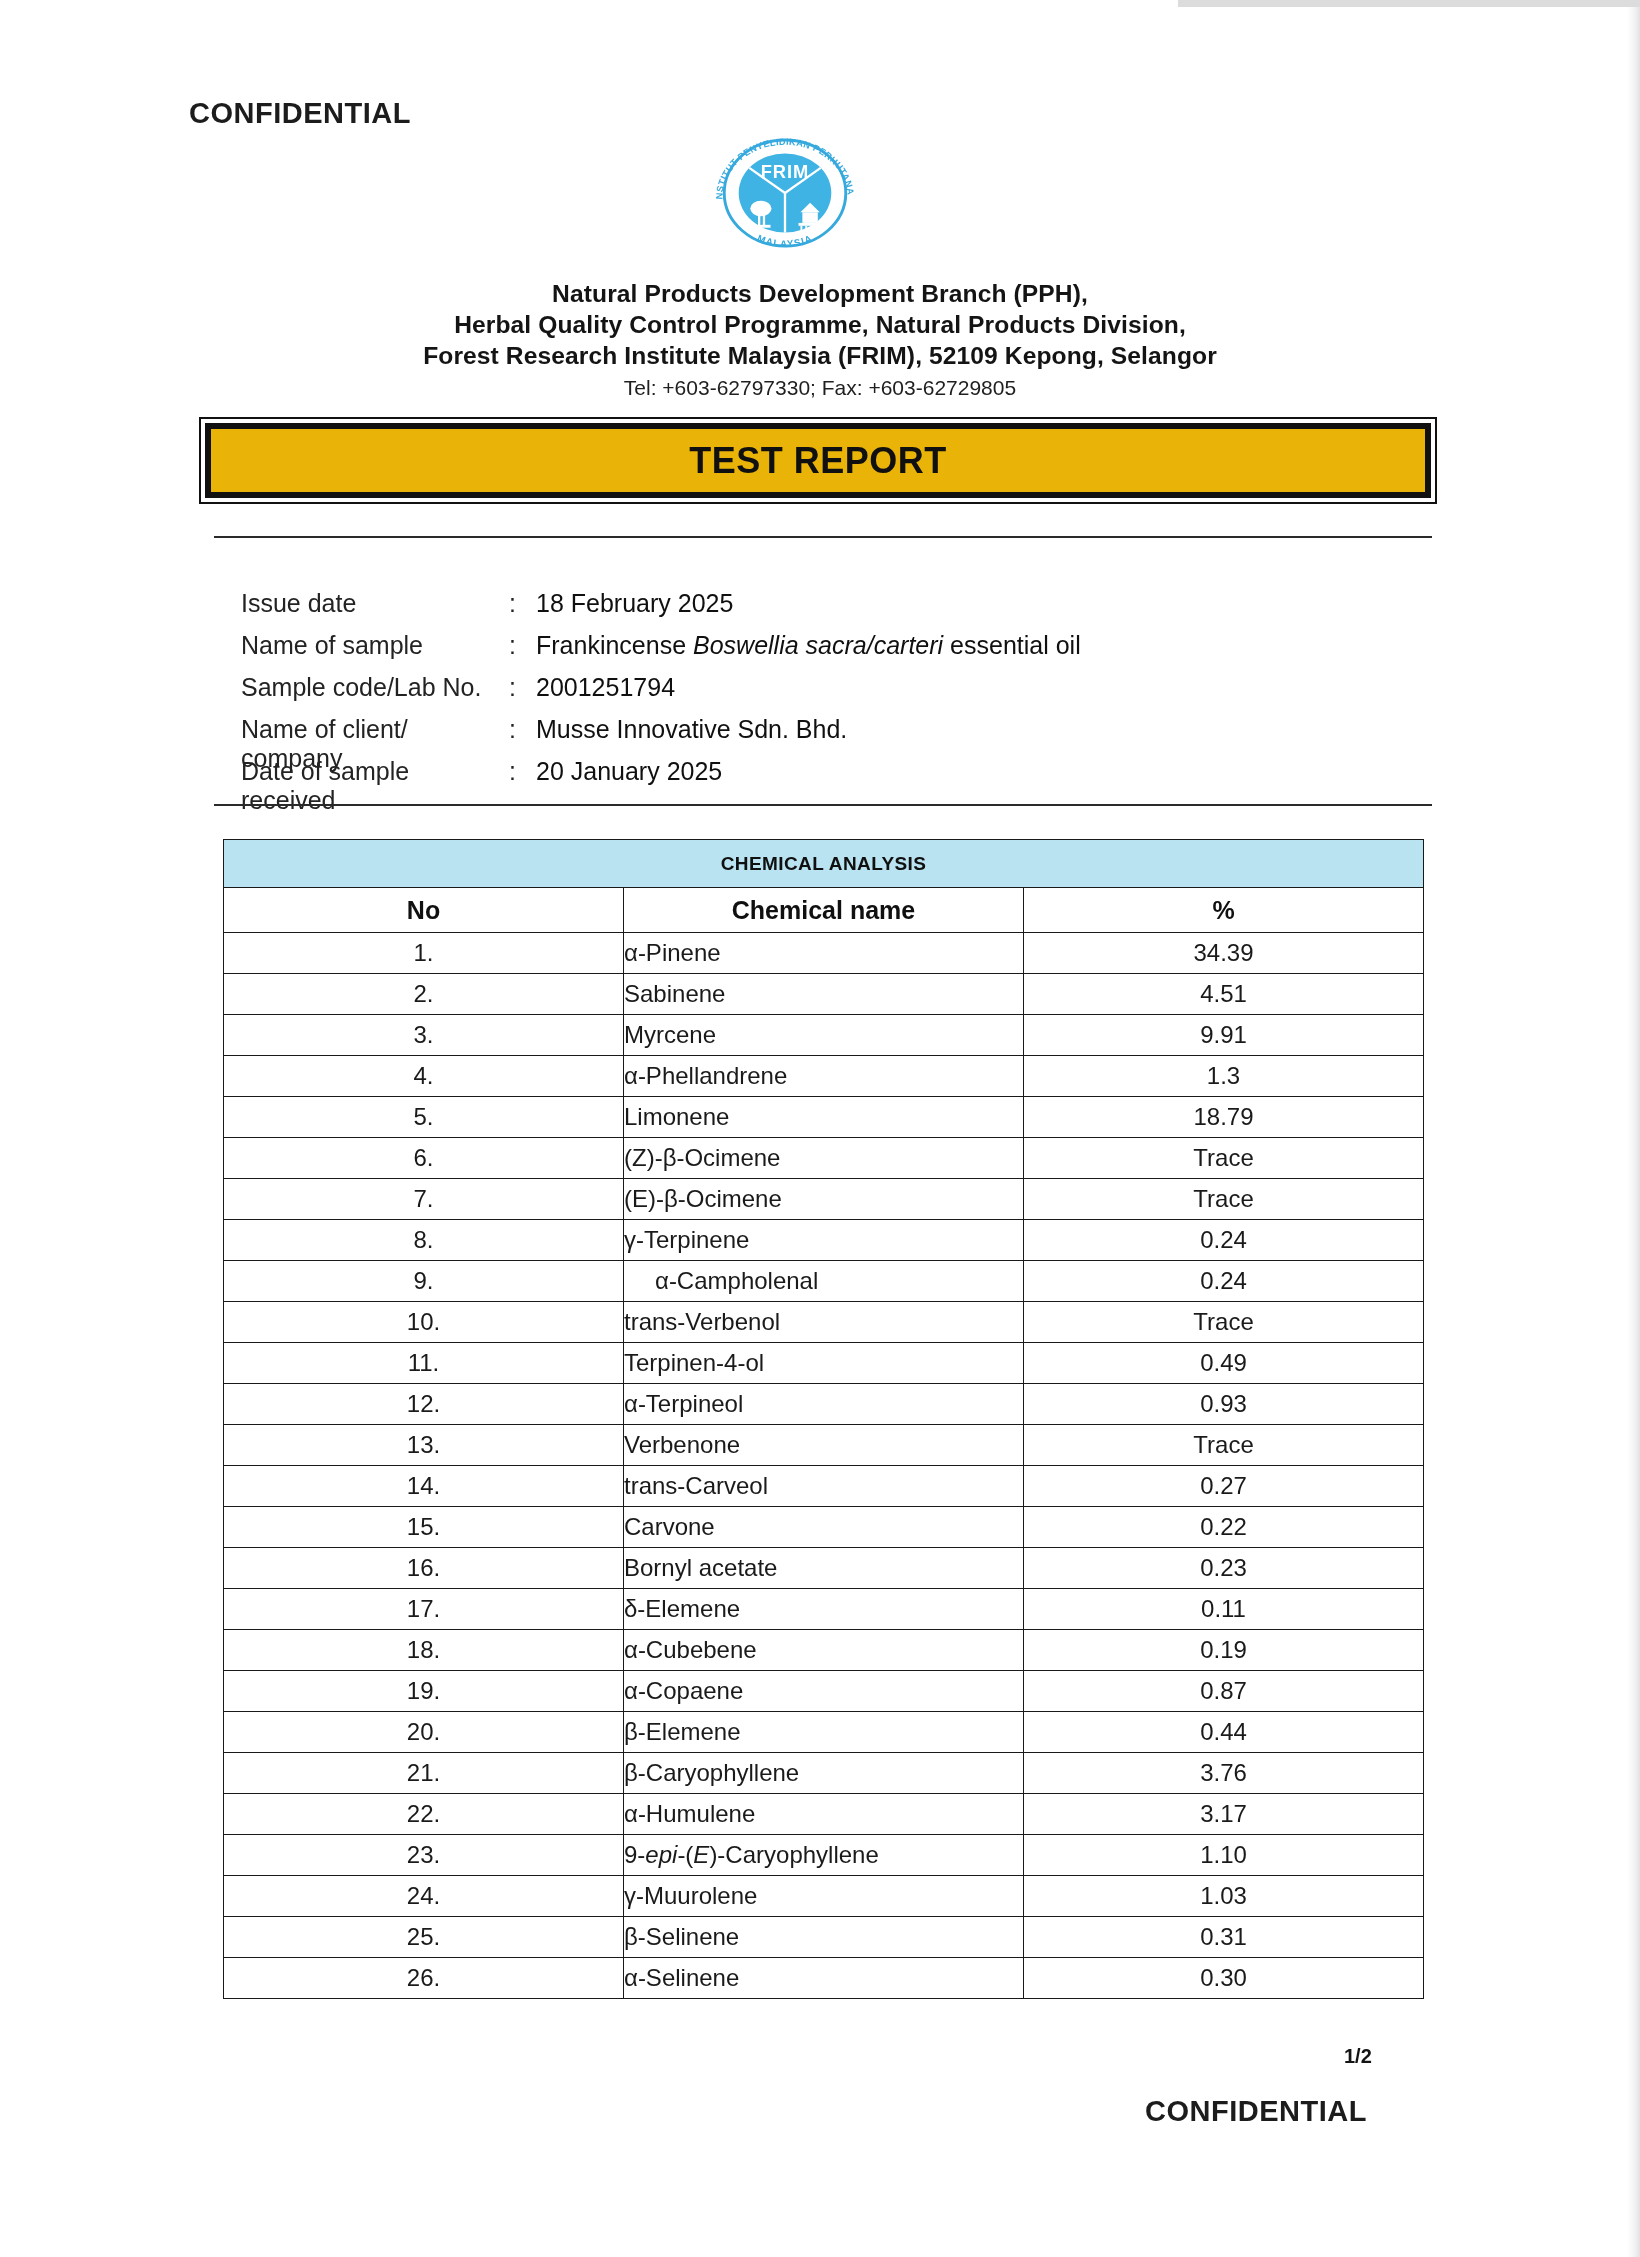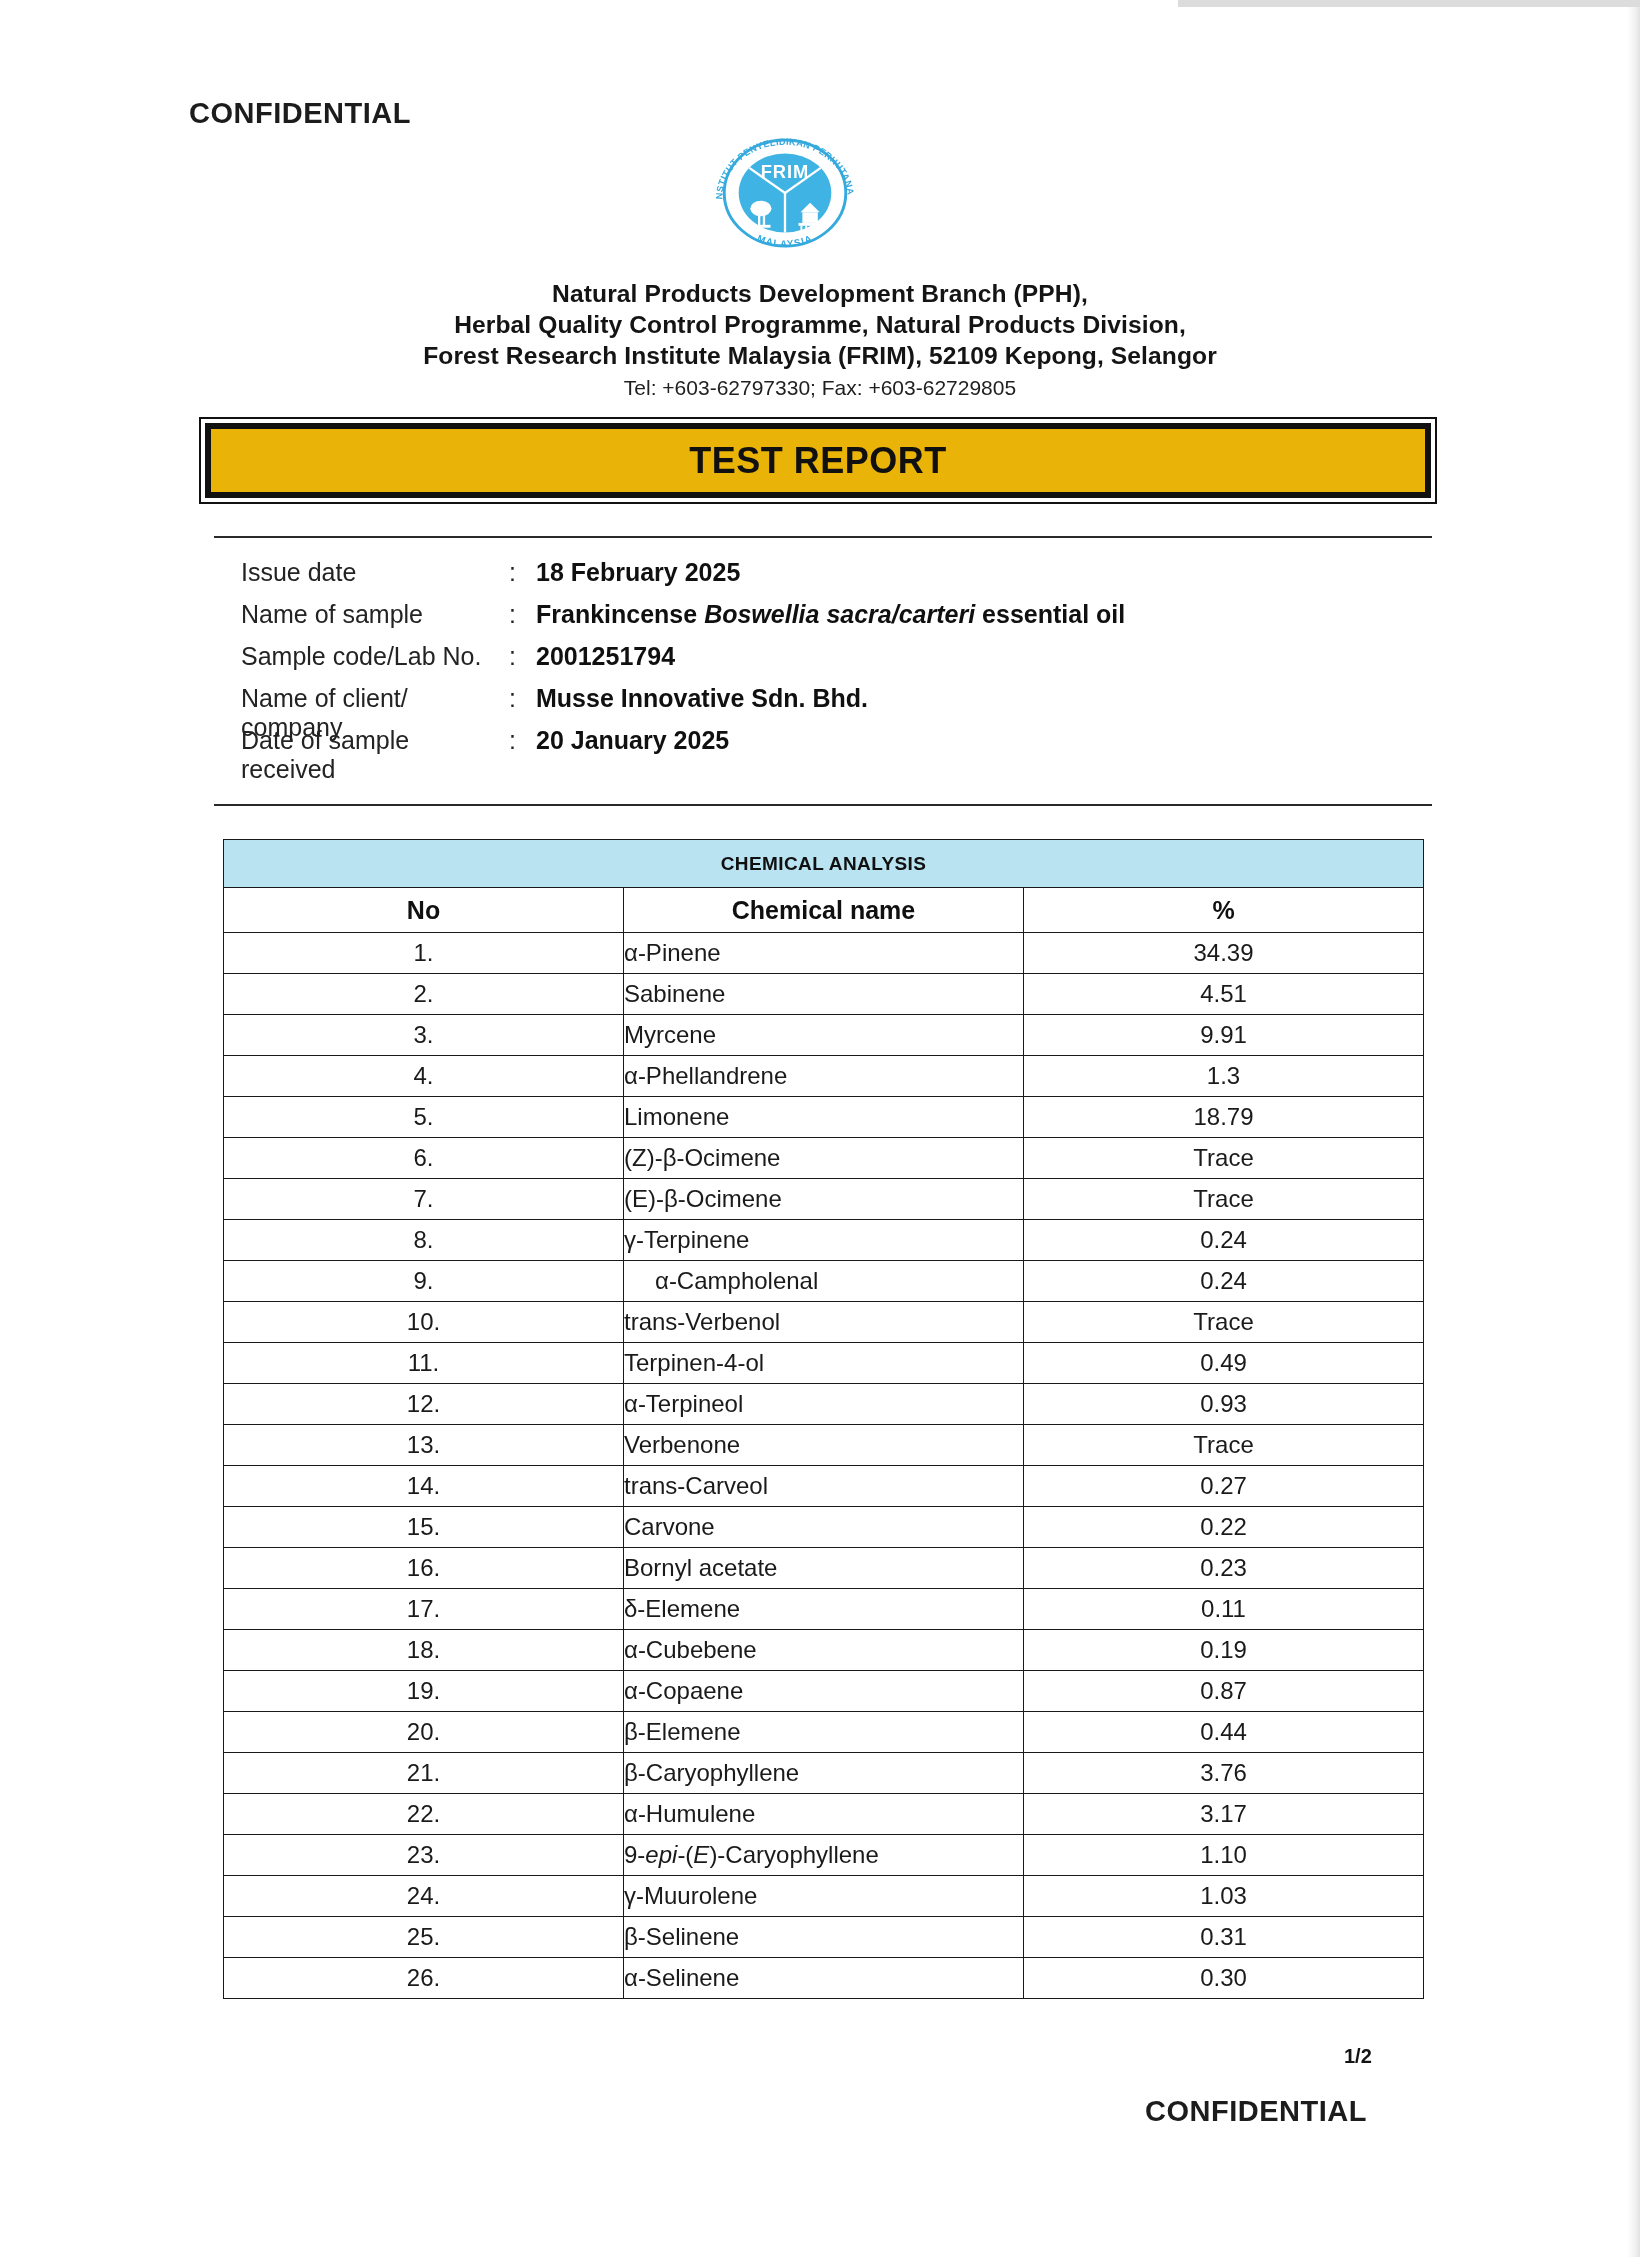--- a/index.html
+++ b/index.html
@@ -139,22 +139,23 @@
     font-size: 25px;
     color: #232323;
   }
   .meta-colon {
     width: 27px;
     font-size: 25px;
     color: #232323;
   }
   .meta-value {
     font-size: 25px;
-    font-weight: bold;
+    font-weight: normal;
     color: #101010;
+    margin-top: 31px;
   }
   .meta-value .ital { font-style: italic; }
 
   
   .tbl {
     position: absolute;
     left: 223px;
     top: 839px;
     width: 1201px;
     border-collapse: collapse;

